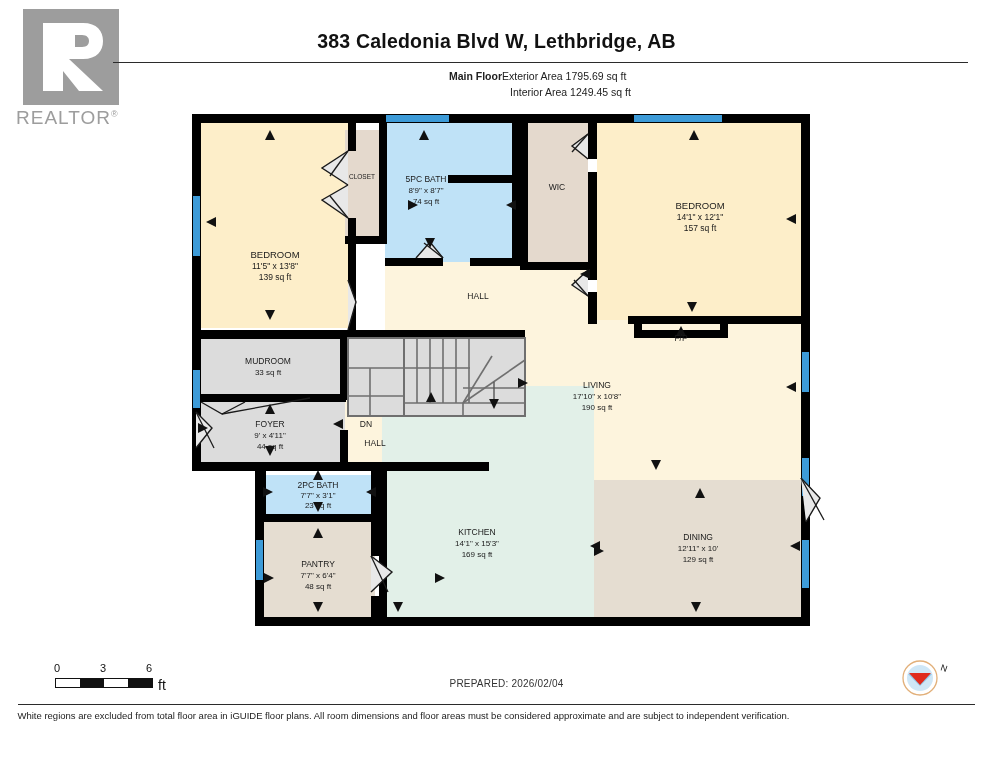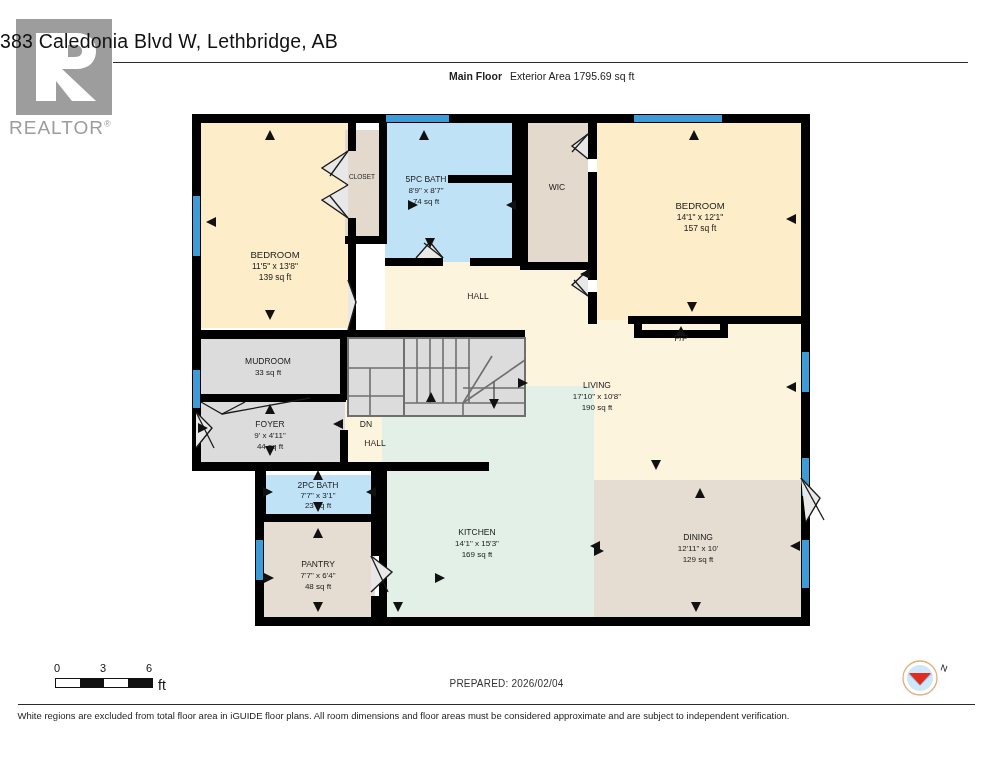--- a/index.html
+++ b/index.html
@@ -14,23 +14,23 @@
     font-family: "Liberation Sans", sans-serif;
     overflow: hidden;
     color: #1a1a1a;
   }
 
   
   #header-title {
     position: absolute;
     left: 0; top: 30px;
     width: 993px;
-    text-align: left;
+    text-align: center;
     font-size: 19.5px;
-    font-weight: normal;
+    font-weight: bold;
     letter-spacing: .2px;
     color: #111;
   }
   #header-rule {
     position: absolute;
     left: 113px; top: 62px;
     width: 855px; height: 1px;
     background: #2b2b2b;
   }
   #area-block {
@@ -39,33 +39,32 @@
     font-size: 10.5px;
     line-height: 16px;
     color: #222;
   }
   #area-block .row { white-space: nowrap; }
   #area-block .floor-label {
     font-weight: bold;
     display: inline-block;
     width: 62px;
     text-align: right;
-    margin-right: 8px;
   }
   #area-block .spacer {
     display: inline-block;
     width: 62px;
     margin-right: 8px;
   }
 
   
   #realtor-logo {
     position: absolute;
-    left: 9px; top: 9px;
-    width: 120px; height: 120px; margin-top: 10px;
+    left: 16px; top: 9px;
+    width: 120px; height: 120px;
   }
   #realtor-mark {
     position: absolute;
     left: 7px; top: 0;
     width: 96px; height: 96px;
     background: #9d9d9d;
   }
   #realtor-r {
     position: absolute;
     left: 7px; top: 0;
@@ -168,20 +167,23 @@
     <path d="M52 26 H59 C64 26 66 29 66 32 C66 35 64 38 59 38 H52 Z" fill="#9d9d9d"></path>
   </svg>
   <div id="realtor-word"><span>REALTOR</span><sup>®</sup></div>
 </div>
 
 <div id="header-title">383 Caledonia Blvd W, Lethbridge, AB</div>
 <div id="header-rule"></div>
 <div id="area-block">
   <div class="row">
     <span class="floor-label">Main Floor</span><span>Exterior Area 1795.69 sq ft</span>
+  </div>
+  <div class="row">
+    <span class="spacer"></span><span>Interior Area 1249.45 sq ft</span>
   </div>
 </div>
 
 <svg id="plan" viewBox="0 0 993 768">
   <defs>
     <marker id="arrHead" markerWidth="7" markerHeight="7" refX="3.5" refY="3.5" orient="auto">
       <path d="M0 0 L7 3.5 L0 7 Z" fill="#111"></path>
     </marker>
   </defs>
 

